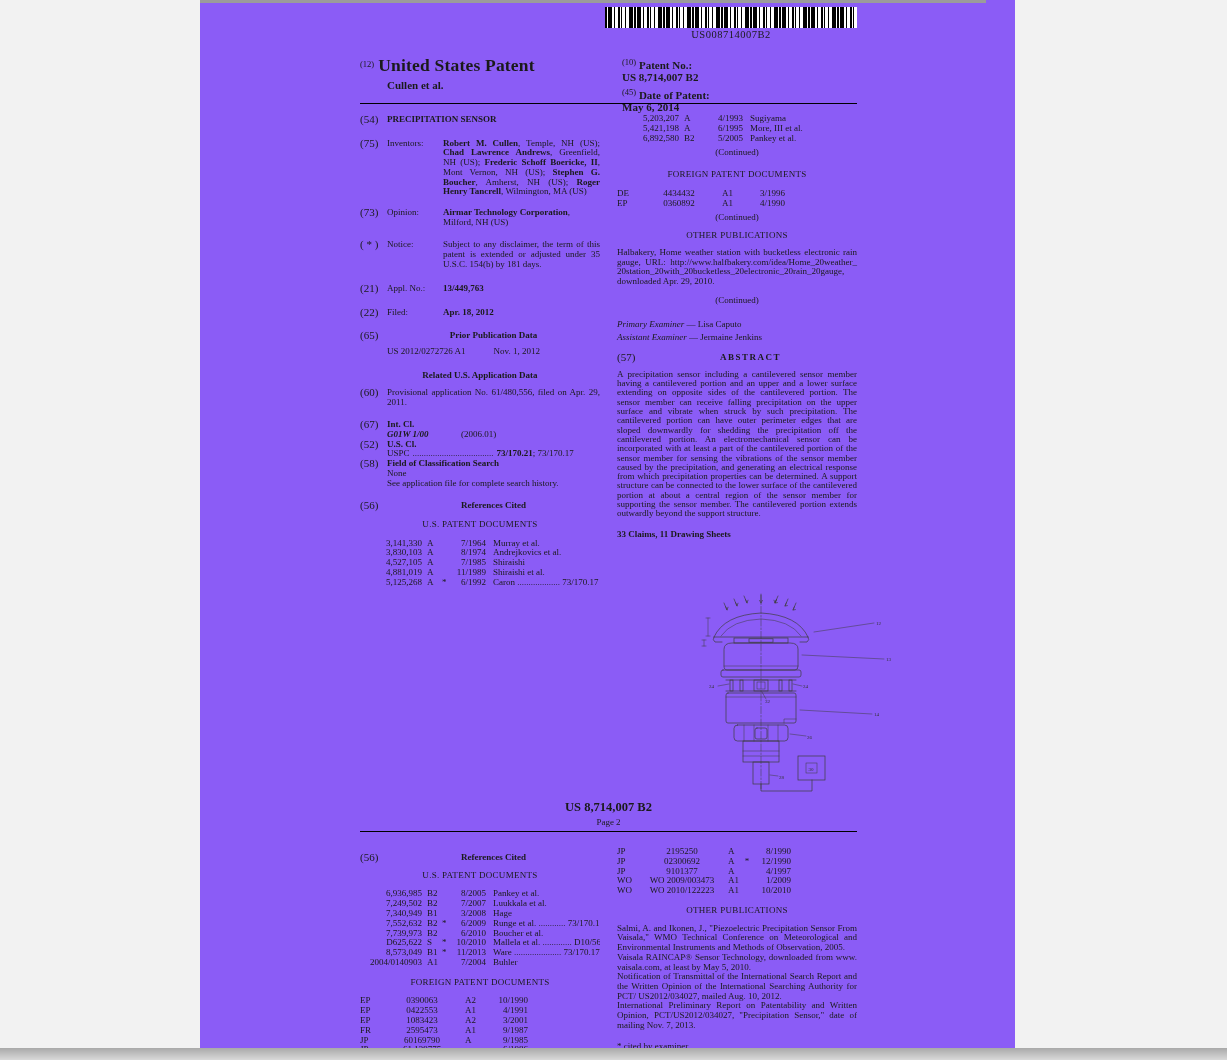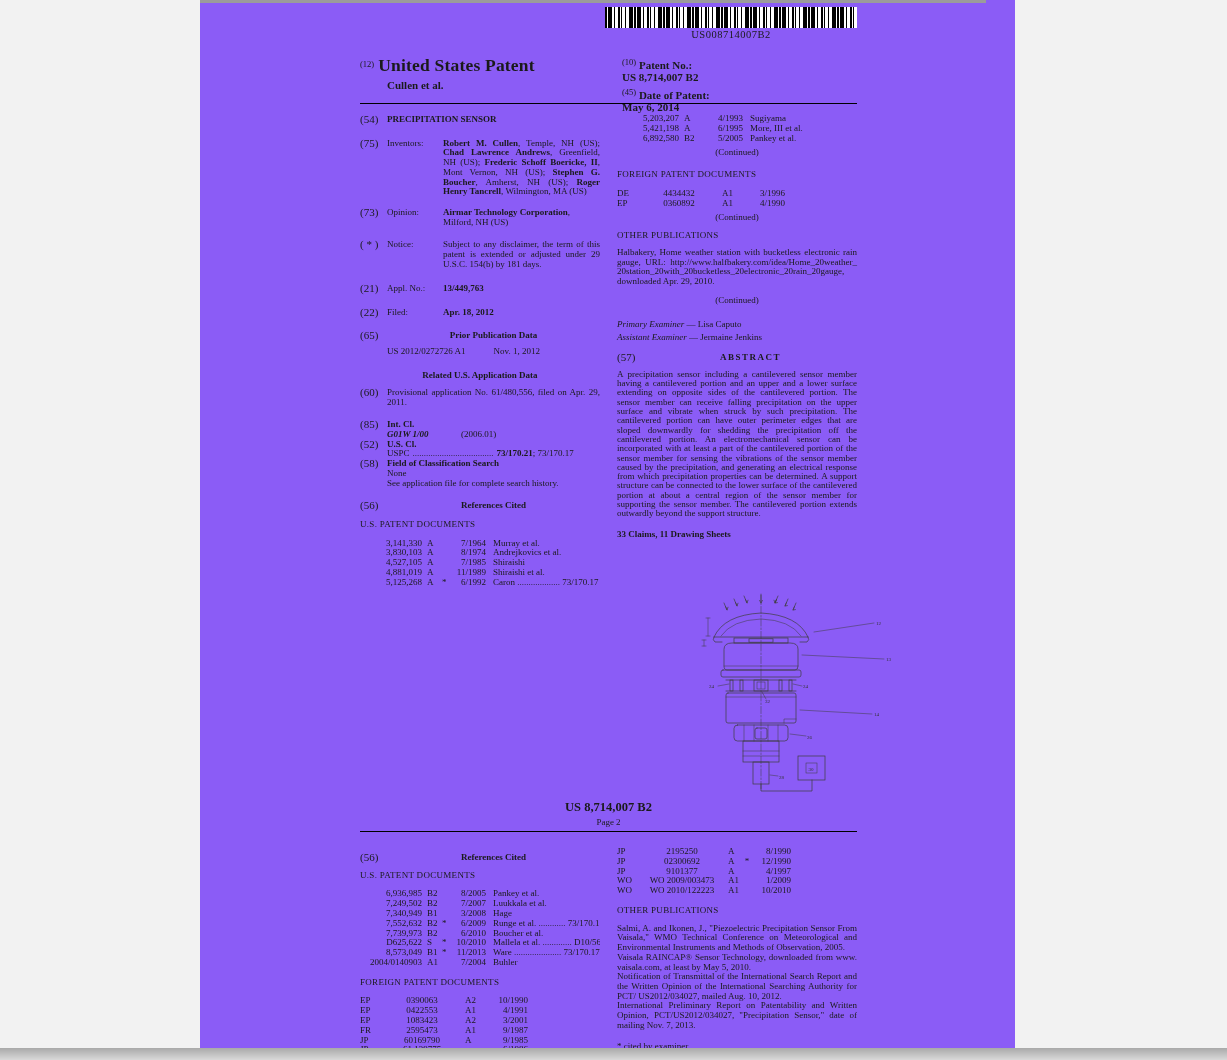--- a/index.html
+++ b/index.html
@@ -36,21 +36,21 @@
   .cols.p2 { top:845px; }
   .col { width:240px; font-size:9px; line-height:9.7px; }
 
   .field { display:grid; grid-template-columns:27px 56px 1fr; }
   .field.nolabel { grid-template-columns:27px 1fr; }
   .fcode { font-size:11px; }
   .b { font-weight:bold; }
   .center { text-align:center; }
   .just { text-align:justify; overflow-wrap:anywhere; }
   .sechead { text-align:center; font-weight:bold; }
-  .allcaps { letter-spacing:0.3px; }
+  .allcaps { text-align:center; letter-spacing:0.3px; }
 
   
   .us-row { display:flex; line-height:9.8px; white-space:nowrap; }
   .us-row .c-no { width:62px; text-align:right; flex:none; }
   .us-row .c-kind { width:15px; margin-left:5px; flex:none; }
   .us-row .c-star { width:7px; flex:none; }
   .us-row .c-date { width:37px; text-align:right; flex:none; }
   .us-row .c-name { margin-left:7px; flex:1; overflow:hidden; }
   .f-row { display:flex; line-height:9.8px; white-space:nowrap; }
   .f-row .c-cc { width:24px; flex:none; }
@@ -125,21 +125,21 @@
           <span class="just"><span style="font-weight: bold;">Robert M. Cullen</span><span>, Temple, NH (US); </span><span style="font-weight: bold;">Chad Lawrence Andrews</span><span>, Greenfield, NH (US); </span><span style="font-weight: bold;">Frederic Schoff Boericke, II</span><span>, Mont Vernon, NH (US); </span><span style="font-weight: bold;">Stephen G. Boucher</span><span>, Amherst, NH (US); </span><span style="font-weight: bold;">Roger Henry Tancrell</span><span>, Wilmington, MA (US)</span></span>
         </div>
         <div class="field mt11">
           <span class="fcode">(73)</span>
           <span>Opinion:</span>
           <span><span style="font-weight: bold;">Airmar Technology Corporation</span><span>, Milford, NH (US)</span></span>
         </div>
         <div class="field mt13">
           <span class="fcode">( * )</span>
           <span>Notice:</span>
-          <span class="just">Subject to any disclaimer, the term of this patent is extended or adjusted under 29 U.S.C. 154(b) by 181 days.</span>
+          <span class="just">Subject to any disclaimer, the term of this patent is extended or adjusted under 35 U.S.C. 154(b) by 181 days.</span>
         </div>
         <div class="field mt15">
           <span class="fcode">(21)</span>
           <span>Appl. No.:</span>
           <span class="b">13/449,763</span>
         </div>
         <div class="field mt14">
           <span class="fcode">(22)</span>
           <span>Filed:</span>
           <span class="b">Apr. 18, 2012</span>
@@ -151,21 +151,21 @@
         <div class="mt6" style="display:flex; margin-left:27px;">
           <span>US 2012/0272726 A1</span>
           <span style="margin-left:28px">Nov. 1, 2012</span>
         </div>
         <div class="sechead mt15">Related U.S. Application Data</div>
         <div class="field nolabel mt7">
           <span class="fcode">(60)</span>
           <span class="just">Provisional application No. 61/480,556, filed on Apr. 29, 2011.</span>
         </div>
         <div class="field nolabel mt13">
-          <span class="fcode">(85)</span>
+          <span class="fcode">(67)</span>
           <span class="b">Int. Cl.</span>
         </div>
         <div style="display:flex; margin-left:27px;">
           <span class="b" style="font-style:italic; width:74px;">G01W 1/00</span>
           <span>(2006.01)</span>
         </div>
         <div class="field nolabel">
           <span class="fcode">(52)</span>
           <span class="b">U.S. Cl.</span>
         </div>

